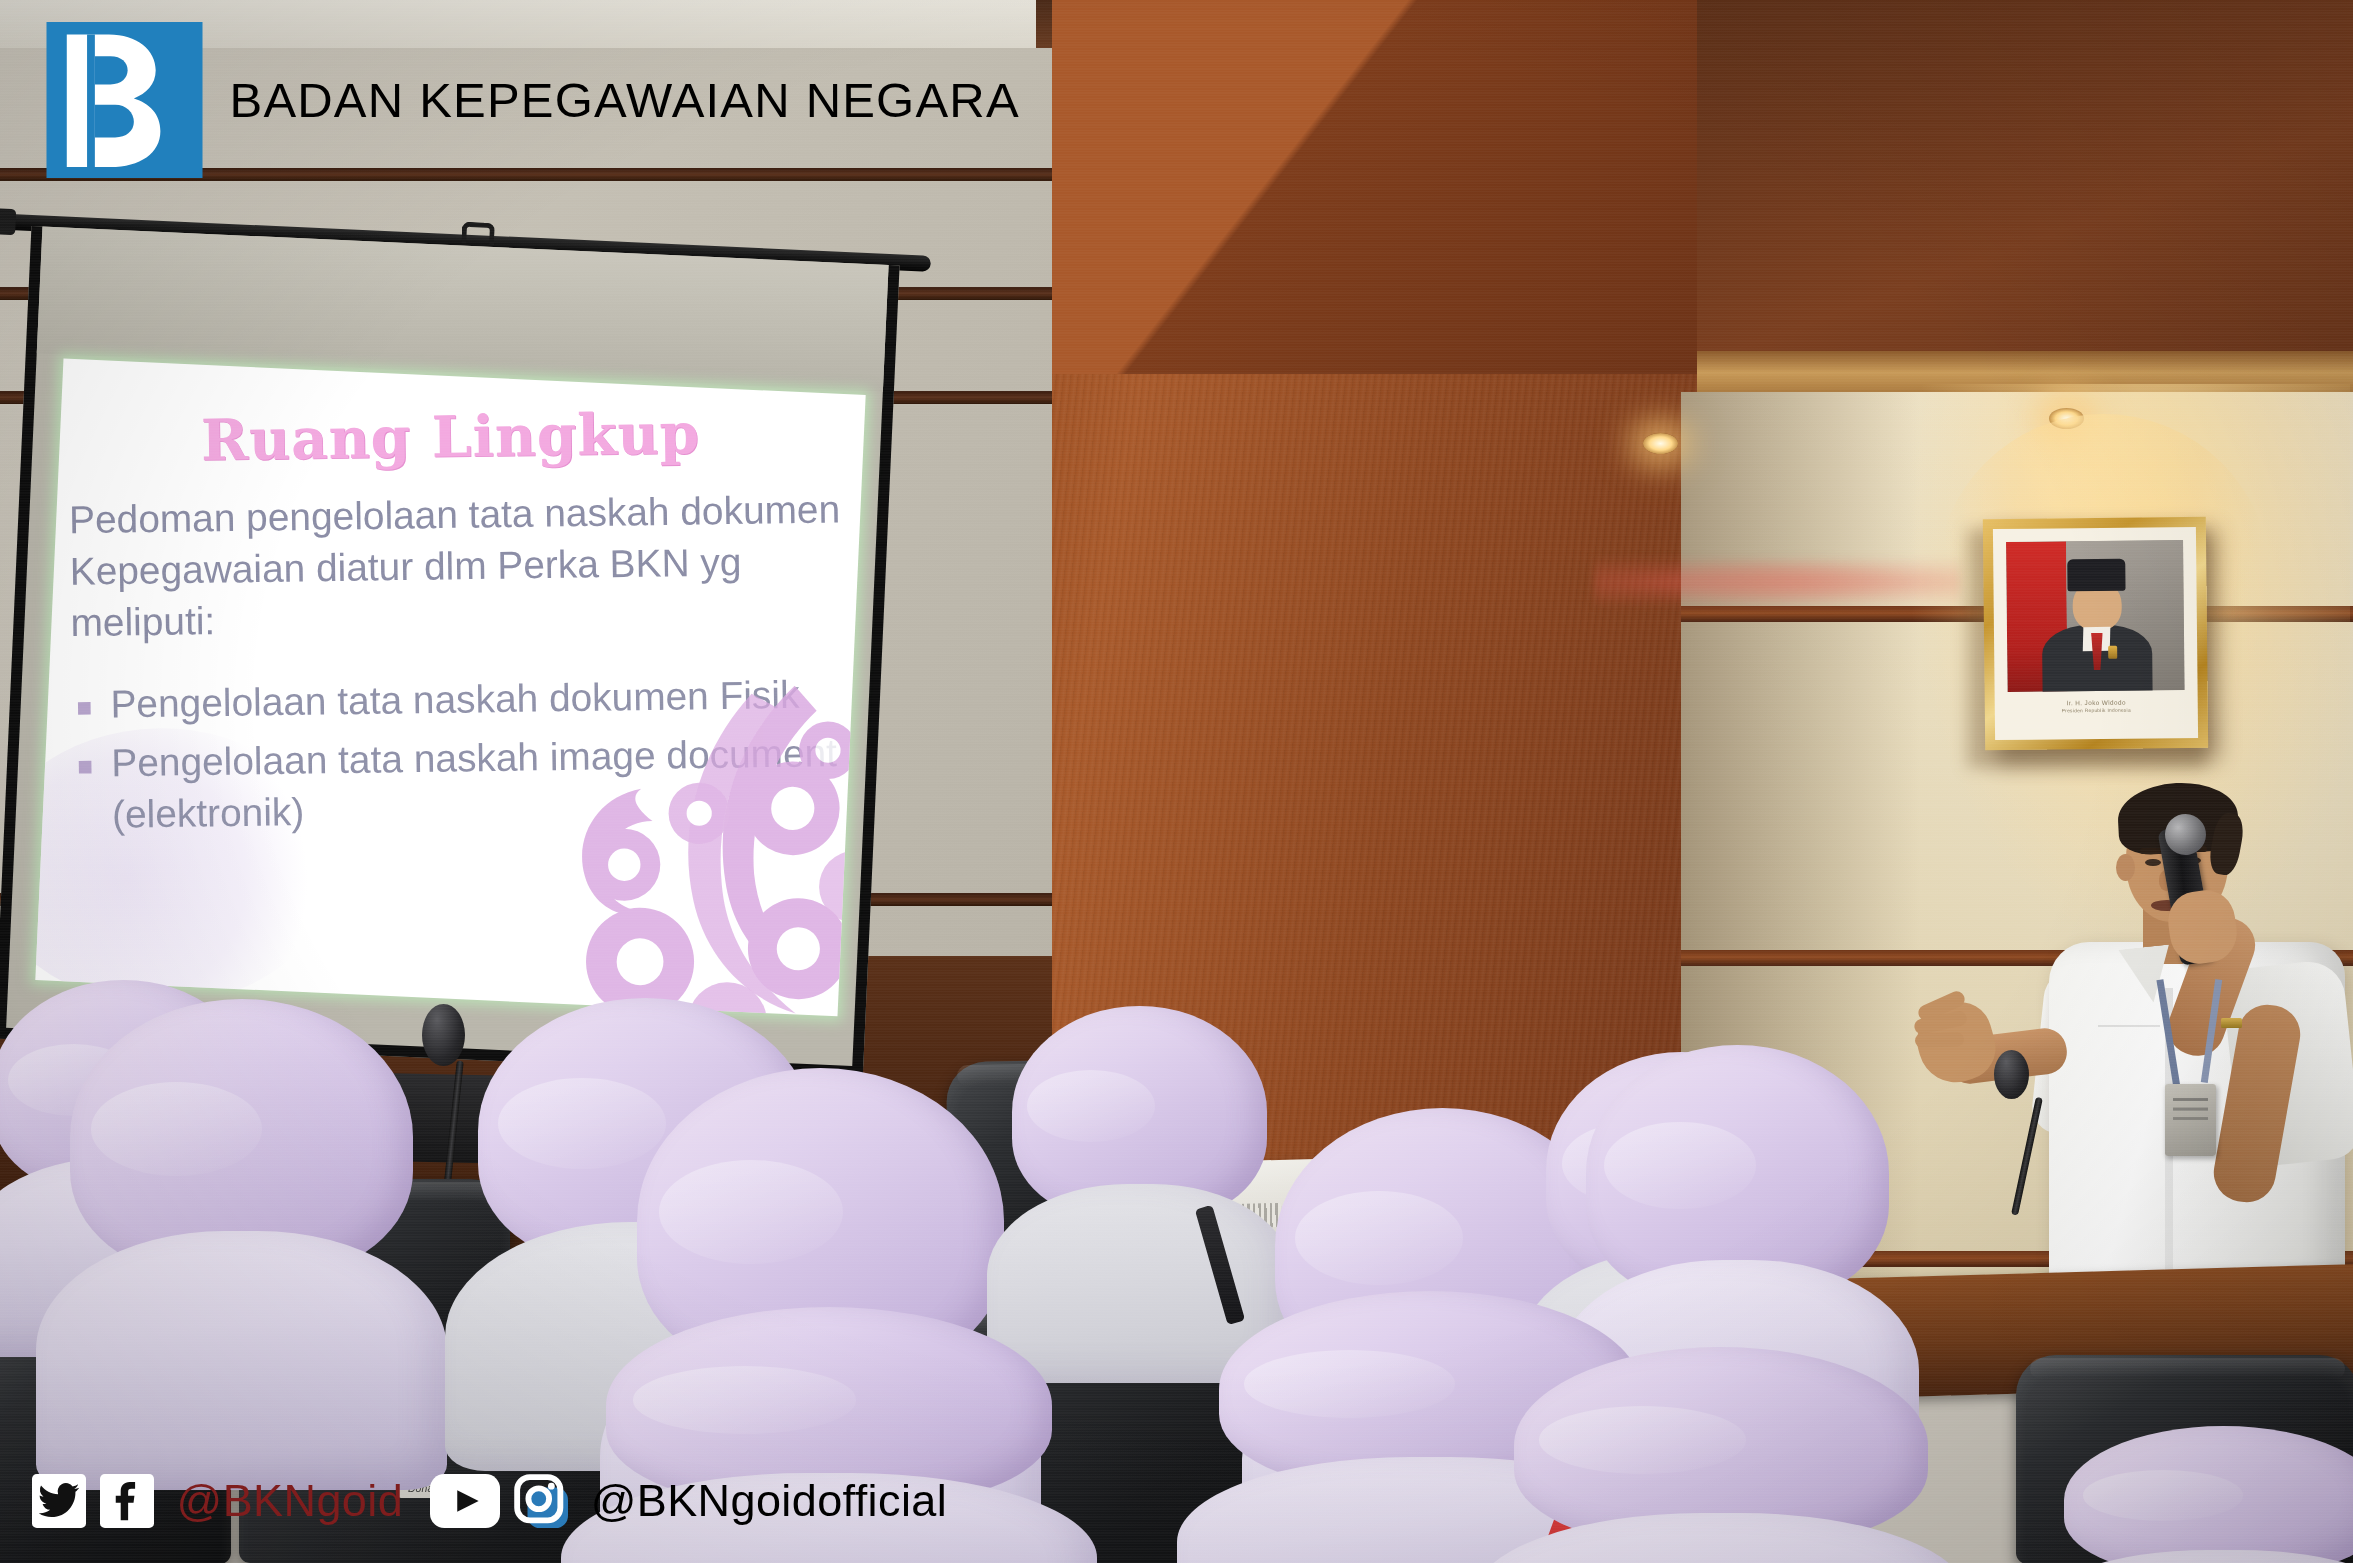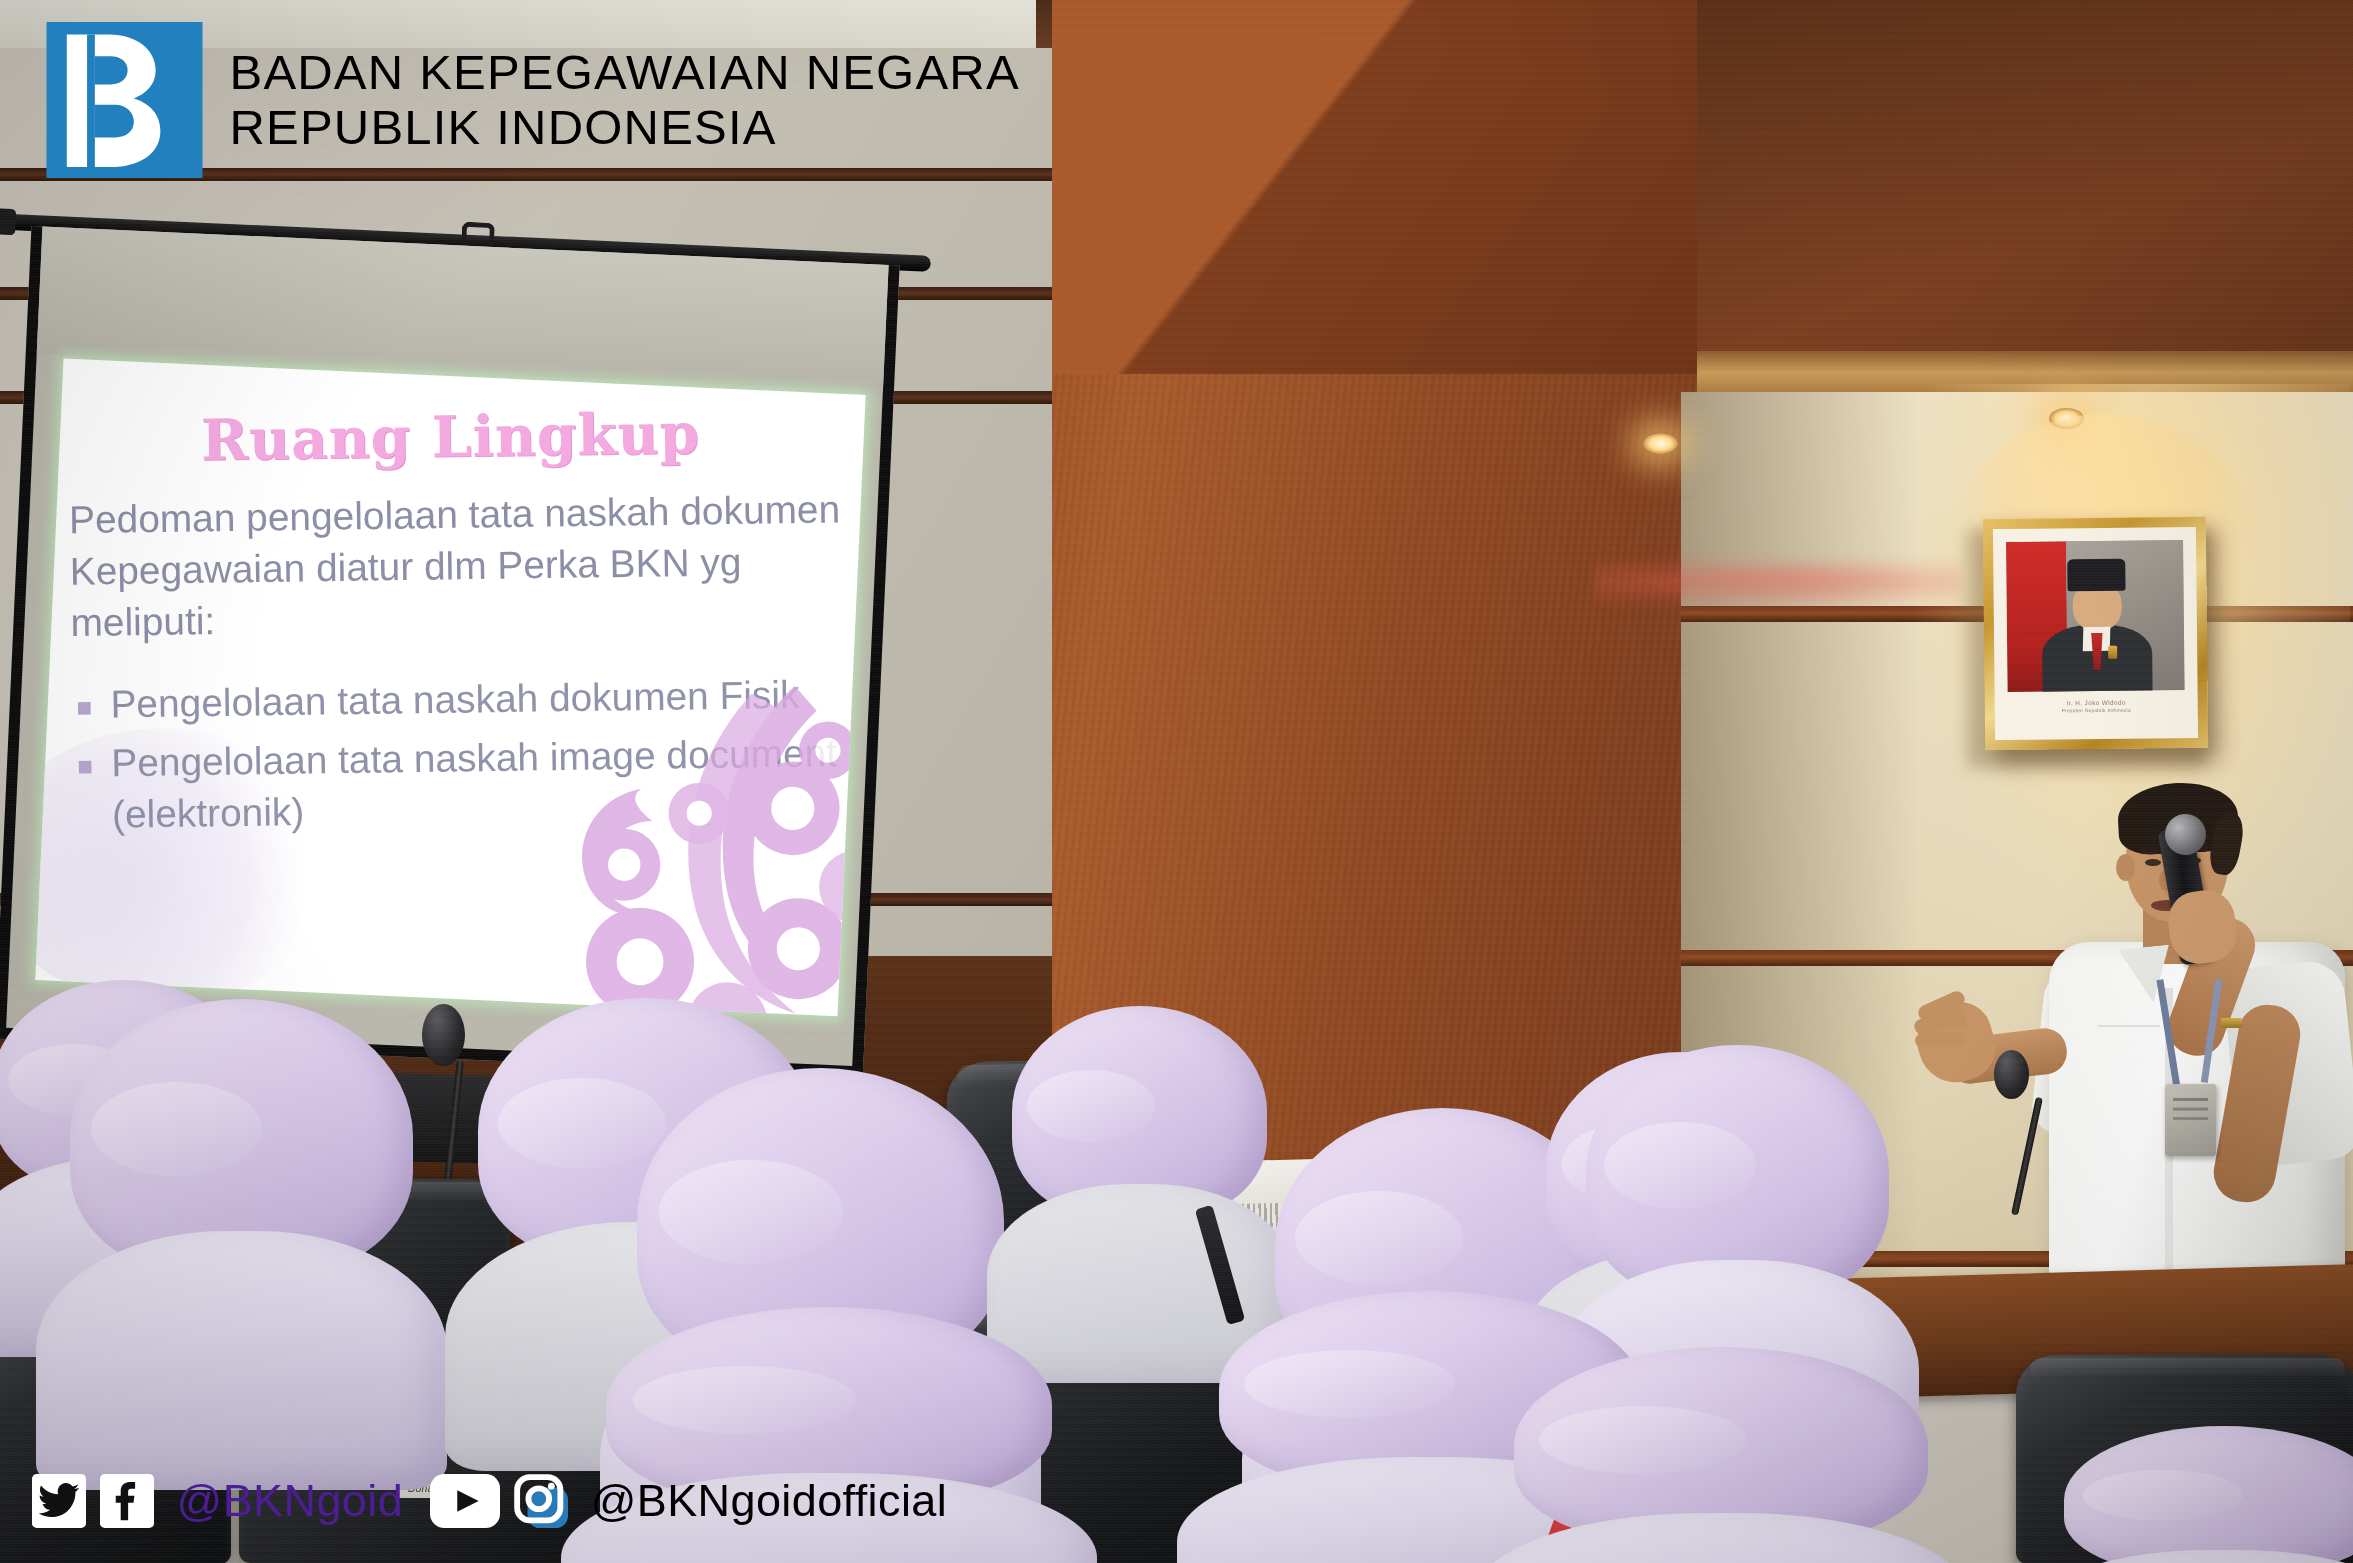--- a/index.html
+++ b/index.html
@@ -398,21 +398,21 @@
   .logo-title { margin-left:25.5px; color:#000000; line-height:1.12; }
   .logo-title .l1, .logo-title .l2 {
     font-size:49px; font-weight:500; letter-spacing:1.2px; white-space:nowrap;
     font-family:"Liberation Sans", sans-serif;
   }
 
   .social-bar { position:absolute; left:32px; bottom:35px; display:flex; align-items:center; }
   .sicon { width:54px; height:54px; position:relative; margin-right:14.3px; }
   .sbox { position:absolute; inset:0; background:#fff; border-radius:4.8px; }
   .sbox-rounded { border-radius:14.3px; }
-  .handle { color:#4c1d95; font-size:45px; margin:0 27px 0 8px; white-space:nowrap; letter-spacing:0.4px;}
+  .handle { color:#7f1d1d; font-size:45px; margin:0 27px 0 8px; white-space:nowrap; letter-spacing:0.4px;}
   .handle-blue { color:#000000; }
 
   
   .vignette { position:absolute; inset:0; pointer-events:none;
     background:radial-gradient(ellipse at 50% 45%, rgba(0,0,0,0) 55%, rgba(0,0,0,.16) 100%); }
   .grain { position:absolute; inset:0; pointer-events:none; opacity:.05;
     background-image:repeating-linear-gradient(0deg, rgba(255,255,255,.5) 0 0.8px, rgba(0,0,0,0) 0.8px 1.6px); }
 </style>
 </head>
 <body>
@@ -719,21 +719,20 @@
       <svg viewBox="0 0 100 100" width="159" height="156">
         <rect x="0" y="0" width="100" height="100" fill="#2180BD"></rect>
         <path d="M13 8 H40 C58 8 70 18 70 31 C70 40 64 46 56 49 C66 52 73 59 73 70 C73 84 60 93 41 93 H13 Z" fill="#ffffff"></path>
         <rect x="26" y="8" width="5" height="85" fill="#2180BD"></rect>
         <path d="M31 22 H41 C48 22 52 26 52 31 C52 36 48 40 41 40 H31 Z" fill="#2180BD"></path>
         <path d="M31 53 H44 C51 53 56 58 56 64 C56 70 51 74 44 74 H31 Z" fill="#2180BD"></path>
       </svg>
     </div>
     <div class="logo-title">
       <div class="l1">BADAN KEPEGAWAIAN NEGARA</div>
-      <div class="l2">REPUBLIK INDONESIA</div>
     </div>
   </div>
 
   <div class="social-bar">
 
     <div class="sicon">
       <div class="sbox"></div>
       <svg viewBox="0 0 24 24" width="54" height="54" style="position:absolute;inset:0">
         <path fill="#111" d="M21 6.1c-.7.3-1.4.5-2.2.6.8-.5 1.4-1.2 1.7-2.1-.7.5-1.6.8-2.4 1A3.7 3.7 0 0 0 11.6 9c-3.1-.2-5.8-1.6-7.6-3.9a3.8 3.8 0 0 0 1.1 5 3.6 3.6 0 0 1-1.7-.5c0 1.8 1.3 3.3 3 3.6-.5.2-1.1.2-1.7.1a3.7 3.7 0 0 0 3.4 2.6A7.4 7.4 0 0 1 3 17.4a10.4 10.4 0 0 0 5.7 1.7c6.8 0 10.6-5.7 10.6-10.7v-.5c.7-.5 1.3-1.2 1.7-1.8z"></path>
       </svg>

